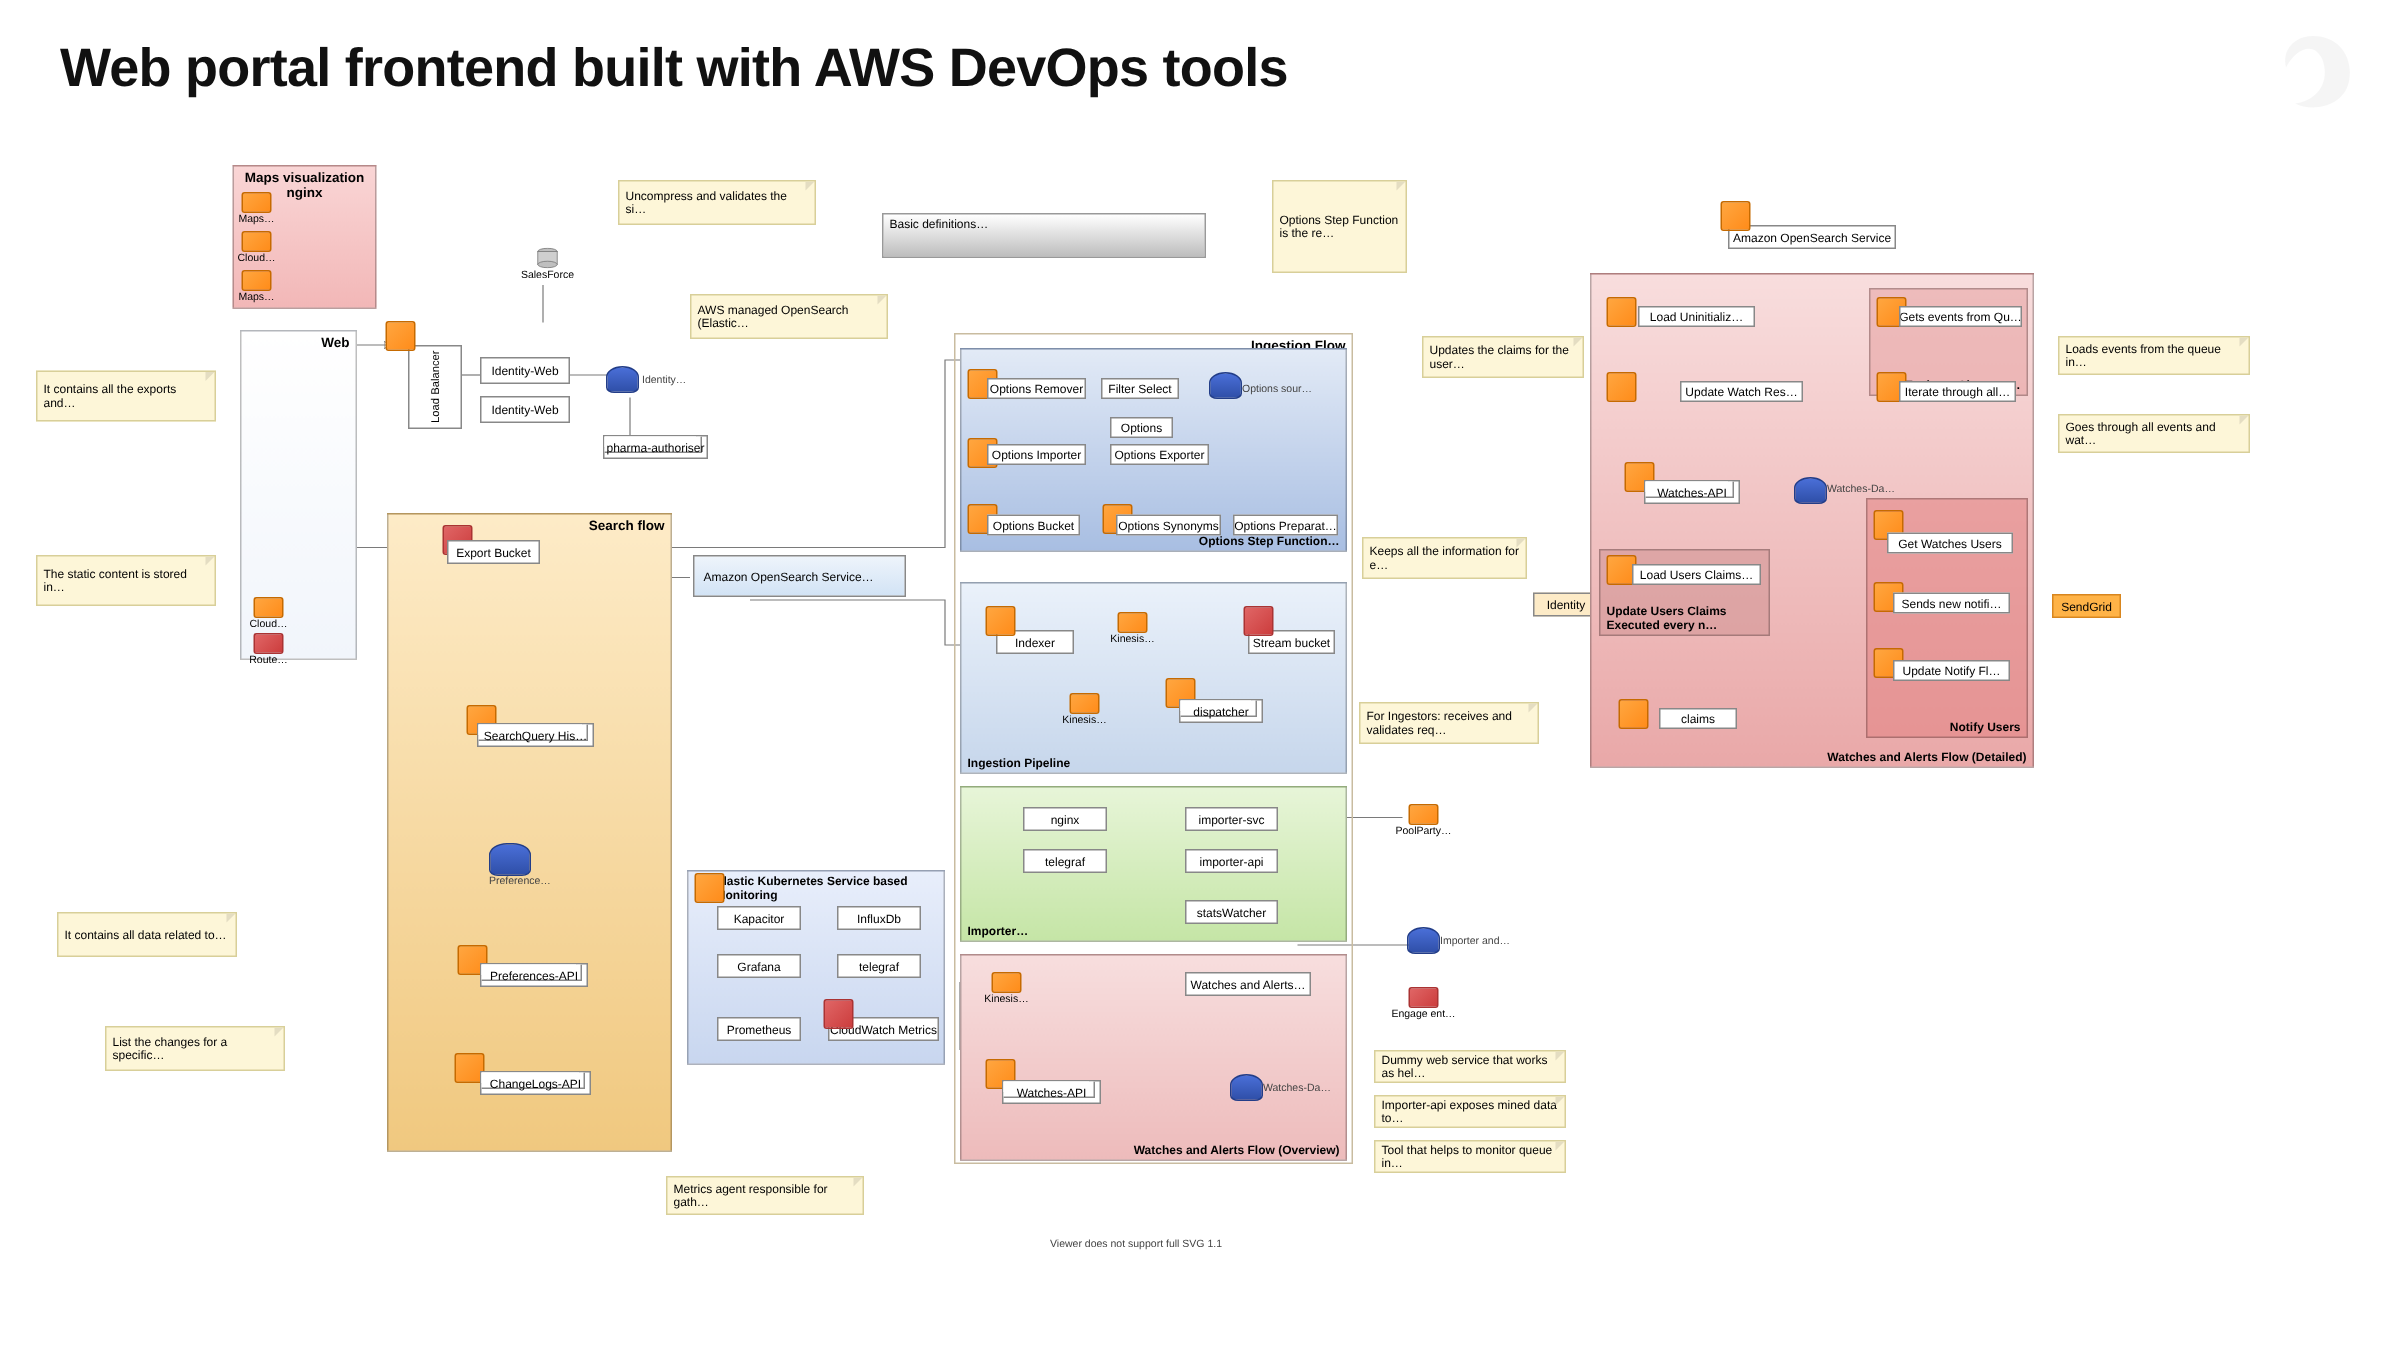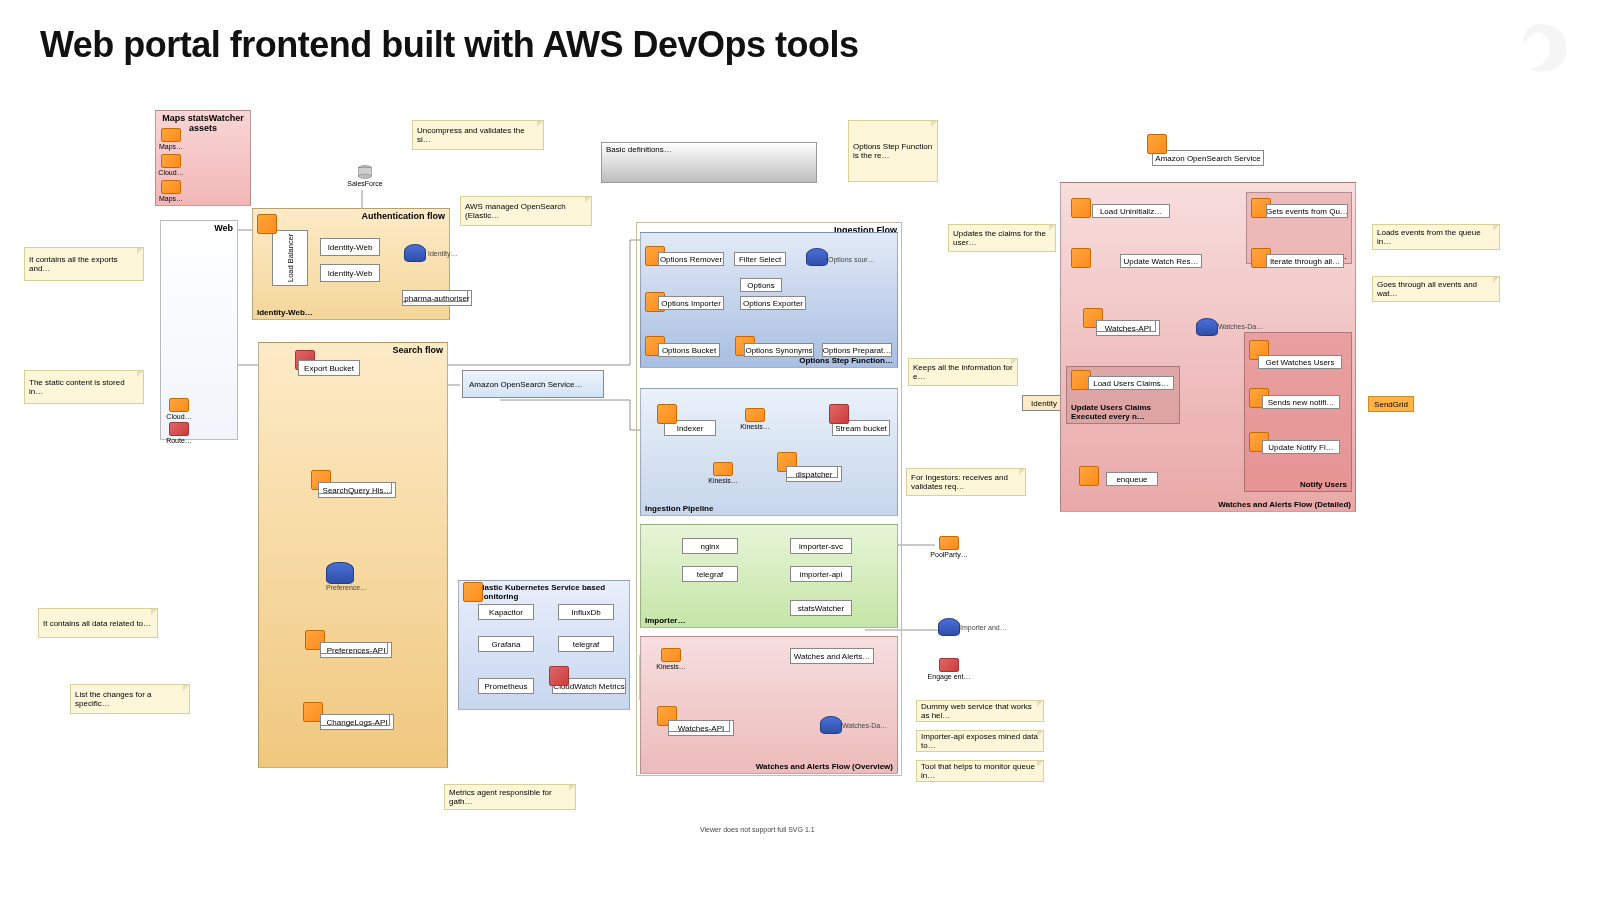--- a/index.html
+++ b/index.html
@@ -89,21 +89,21 @@
   <line x1="1260" y1="250" x2="1260" y2="280"></line>
   <line x1="1150" y1="395" x2="1200" y2="395"></line>
   <line x1="1135" y1="480" x2="1190" y2="480"></line>
   <line x1="1215" y1="330" x2="1260" y2="330"></line>
   <line x1="1270" y1="360" x2="1270" y2="400"></line>
   <line x1="1270" y1="405" x2="1270" y2="435"></line>
   <path d="M1030 400 H1060"></path>
 </svg>
 
 <div class="group tl" style="left:155px;top:110px;width:96px;height:96px;background:linear-gradient(180deg,#f9d5d5,#f2b7b7)">
-  <div class="glabel" style="left:3px;right:3px;text-align:center">Maps statsWatcher assets</div>
+  <div class="glabel" style="left:3px;right:3px;text-align:center">Maps visualization nginx</div>
 </div>
 <div class="icon" style="left:160px;top:128px">
       <div class="cube"></div>
       <span>Maps…</span>
     </div>
 <div class="icon" style="left:160px;top:154px">
       <div class="cube"></div>
       <span>Cloud…</span>
     </div>
 <div class="icon" style="left:160px;top:180px">
@@ -116,24 +116,20 @@
 </div>
 <div class="icon" style="left:168px;top:398px">
       <div class="cube"></div>
       <span>Cloud…</span>
     </div>
 <div class="icon" style="left:168px;top:422px">
       <div class="cube red"></div>
       <span>Route…</span>
     </div>
 
-<div class="group" style="left:252px;top:208px;width:198px;height:112px;background:linear-gradient(180deg,#fdebc7,#f4d69a)">
-  <div class="glabel">Authentication flow</div>
-  <div class="gbottom">Identity-Web…</div>
-</div>
 <div class="node" style="left:272px;top:230px;width:26px;height:56px;writing-mode:vertical-rl;transform:rotate(180deg);font-size:7.5px">Load Balancer</div>
 <div class="node" style="left:320px;top:238px;width:60px;height:18px">Identity-Web</div>
 <div class="node" style="left:320px;top:264px;width:60px;height:18px">Identity-Web</div>
 <div class="dbicon sm" style="left:404px;top:244px">
       <div class="cyl"></div>
     </div>
 <div class="footnote" style="left:428px;top:250px">Identity…</div>
 <div class="node stack" style="left:402px;top:290px;width:70px;height:16px">pharma-authoriser</div>
 <div class="icon" style="left:345px;top:165px;width:40px">
       <svg width="30" height="26" viewBox="0 0 30 26">
@@ -182,21 +178,21 @@
 <div class="node" style="left:478px;top:604px;width:56px;height:16px">Kapacitor</div>
 <div class="node" style="left:558px;top:604px;width:56px;height:16px">InfluxDb</div>
 <div class="node" style="left:478px;top:636px;width:56px;height:16px">Grafana</div>
 <div class="node" style="left:558px;top:636px;width:56px;height:16px">telegraf</div>
 <div class="node" style="left:478px;top:678px;width:56px;height:16px">Prometheus</div>
 <div class="node" style="left:552px;top:678px;width:74px;height:16px">CloudWatch Metrics</div>
 <div class="icon" style="left:548px;top:666px">
       <div class="cube red"></div>
     </div>
 
-<div class="gradbox" style="left:601px;top:142px;width:216px;height:41px">Basic definitions…</div>
+<div class="gradbox" style="left:588px;top:142px;width:216px;height:30px">Basic definitions…</div>
 
 <div class="group" style="left:636px;top:222px;width:266px;height:554px;border-color:#c9bca0;background:transparent">
   <div class="glabel">Ingestion Flow</div>
 </div>
 
 <div class="group" style="left:640px;top:232px;width:258px;height:136px;background:linear-gradient(180deg,#e2eaf6,#a8bee2)">
   <div class="gbright">Options Step Function…</div>
 </div>
 <div class="icon" style="left:644px;top:246px">
       <div class="cube"></div>
@@ -335,21 +331,21 @@
 Executed every n…</div>
 </div>
 <div class="icon" style="left:1070px;top:370px">
       <div class="cube"></div>
     </div>
 <div class="node" style="left:1088px;top:376px;width:86px;height:14px">Load Users Claims…</div>
 
 <div class="icon" style="left:1078px;top:466px">
       <div class="cube"></div>
     </div>
-<div class="node" style="left:1106px;top:472px;width:52px;height:14px">enqueue</div>
+<div class="node" style="left:1106px;top:472px;width:52px;height:14px">claims</div>
 
 <div class="group" style="left:1244px;top:332px;width:108px;height:160px;background:rgba(225,130,130,.55)">
   <div class="gbright">Notify Users</div>
 </div>
 <div class="icon" style="left:1248px;top:340px">
       <div class="cube"></div>
     </div>
 <div class="node" style="left:1258px;top:355px;width:84px;height:14px">Get Watches Users</div>
 <div class="icon" style="left:1248px;top:388px">
       <div class="cube"></div>

